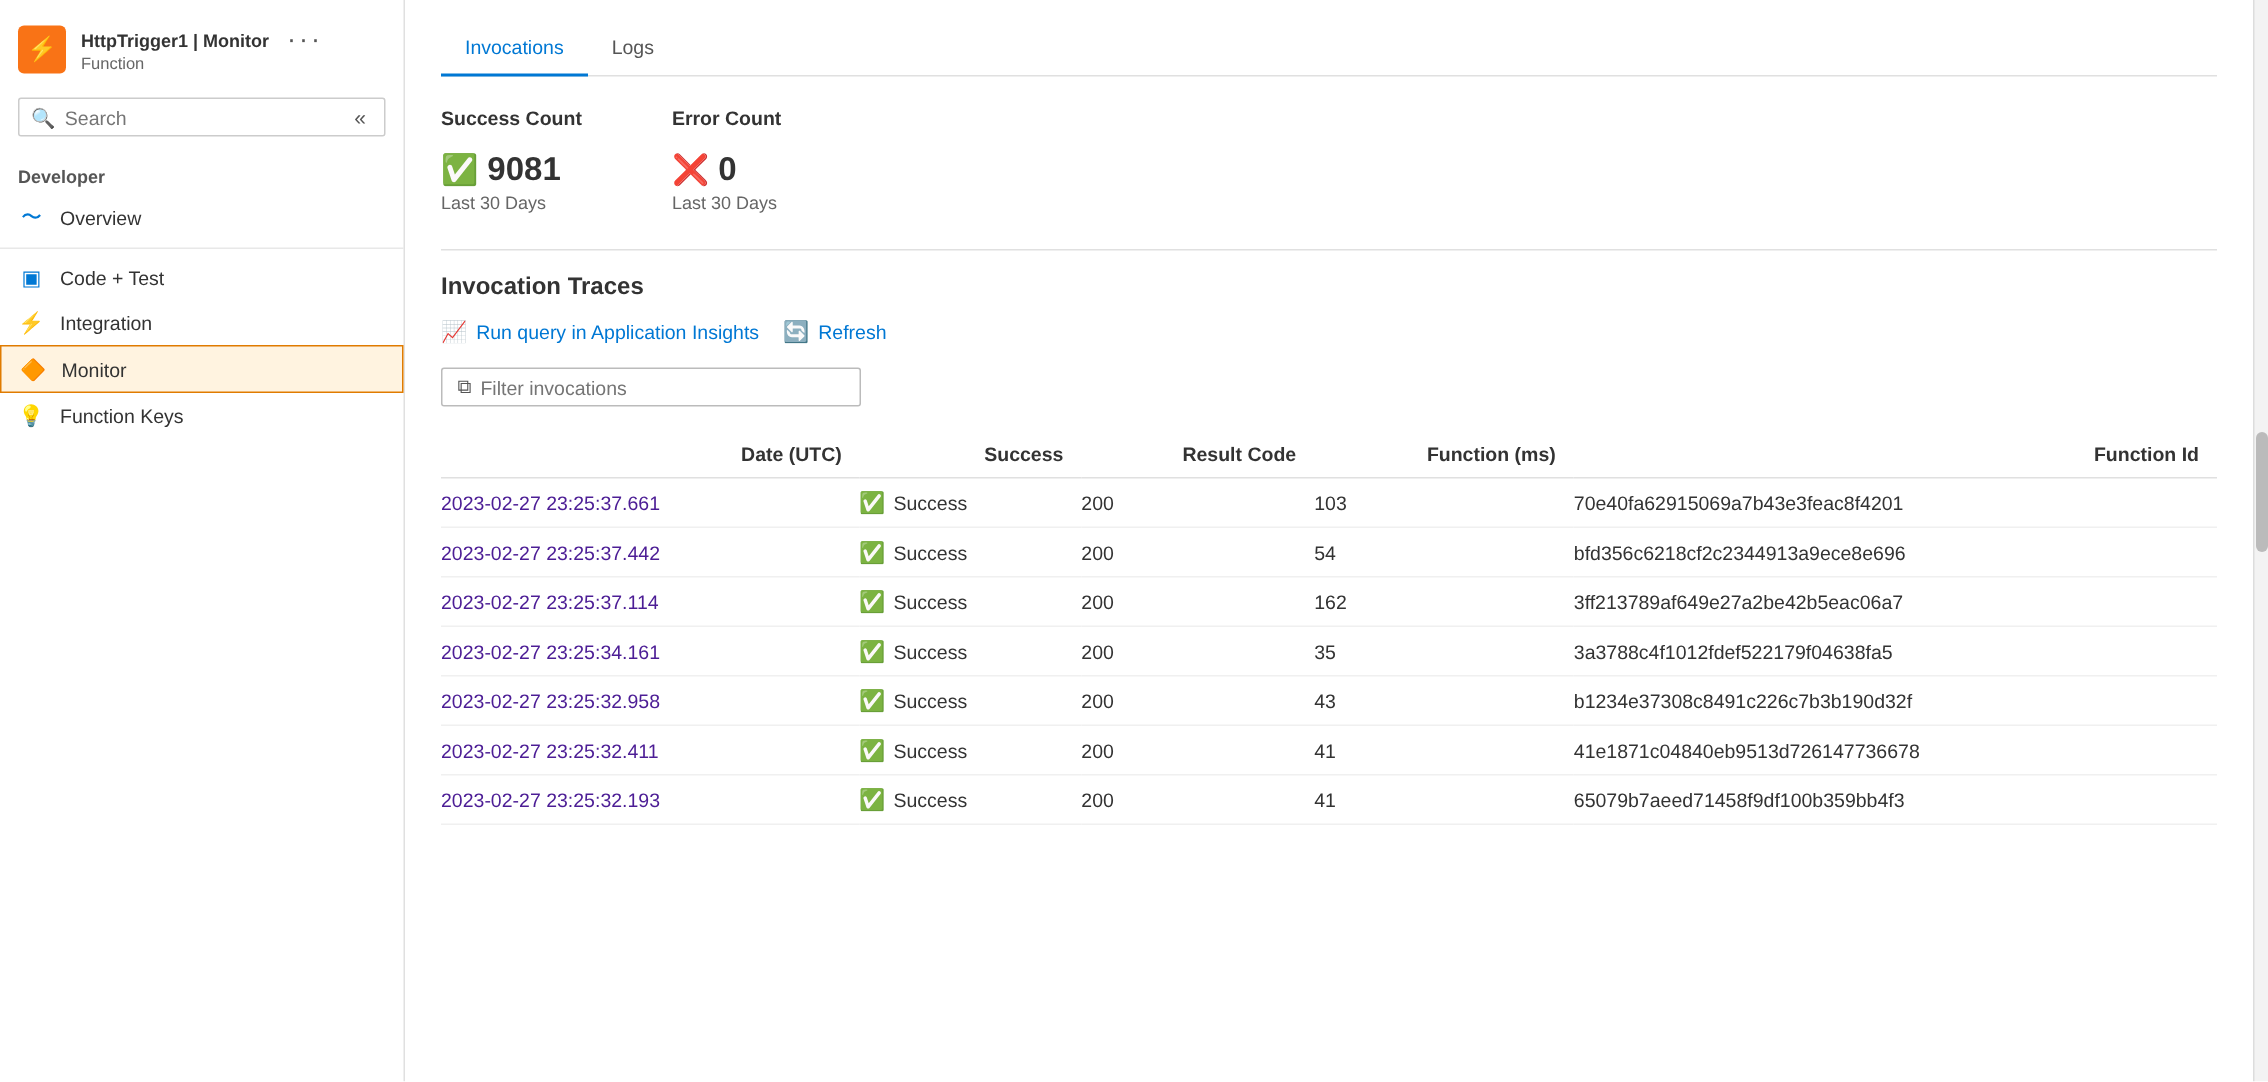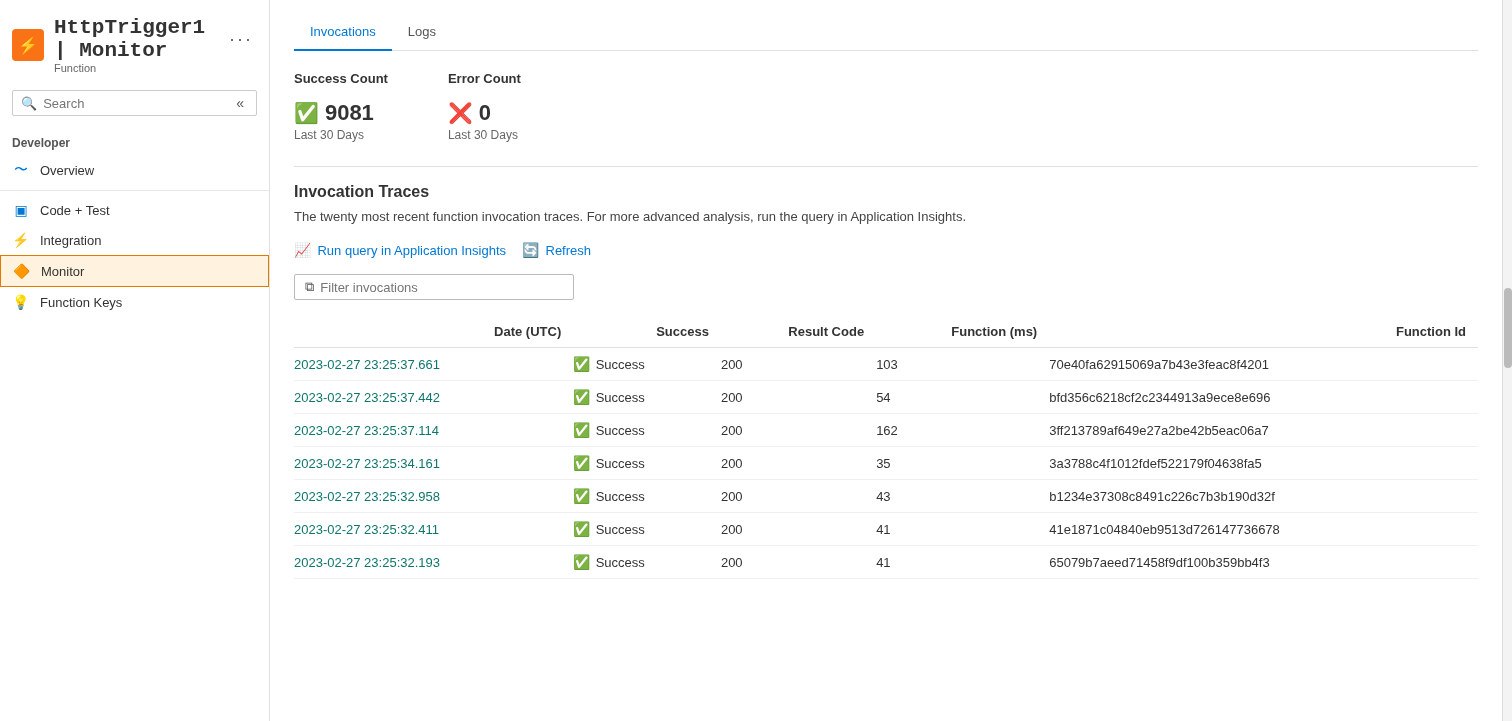--- a/index.html
+++ b/index.html
@@ -23,21 +23,21 @@
     }
     .app-icon {
       width: 32px; height: 32px;
       background: #f97316;
       border-radius: 4px;
       display: flex; align-items: center; justify-content: center;
       color: white; font-size: 16px; font-weight: bold;
       flex-shrink: 0;
     }
     .app-title-block { display: flex; flex-direction: column; }
-    .app-title { font-size: 21px; font-weight: 600; color: #333; font-family: Liberation Mono, monospace; }
+    .app-title { font-size: 12px; font-weight: 600; color: #333; }
     .app-subtitle { font-size: 11px; color: #666; }
     .app-title-row { display: flex; align-items: center; gap: 8px; }
     .more-btn { background: none; border: none; cursor: pointer; color: #555; font-size: 18px; letter-spacing: 2px; padding: 0 4px; }
 
     .search-box {
       margin: 4px 12px 12px 12px;
       display: flex; align-items: center;
       border: 1px solid #ccc;
       border-radius: 2px;
       padding: 4px 8px;
@@ -129,21 +129,21 @@
     .inv-table th {
       text-align: right; font-weight: 600; color: #333;
       padding: 8px 12px 8px 0;
       border-bottom: 1px solid #e0e0e0;
     }
     .inv-table td {
       padding: 8px 12px 8px 0;
       border-bottom: 1px solid #f0f0f0;
       color: #333;
     }
-    .inv-table td.date-col a { color: #0f766e; text-decoration: none; text-align: center; }
+    .inv-table td.date-col a { color: #4c1d95; text-decoration: none; text-align: center; }
     .success-cell { display: flex; align-items: center; gap: 5px; }
     .check-icon { color: #107c10; font-size: 14px; }
 
     
     .main-content::-webkit-scrollbar { width: 8px; }
     .main-content::-webkit-scrollbar-thumb { background: #ccc; border-radius: 4px; }
     .scrollbar-track {
       width: 10px; background: #f3f3f3; border-left: 1px solid #ddd; position: relative; flex-shrink: 0;
     }
     .scrollbar-thumb {
@@ -232,21 +232,20 @@
         <span class="icon-error">❌</span>
         <span>0</span>
       </div>
       <div class="stat-sub">Last 30 Days</div>
     </div>
   </div>
 
   <hr class="section-divider">
 
   <div class="section-title">Invocation Traces</div>
-  <div class="section-desc">The twenty most recent function invocation traces. For more advanced analysis, run the query in Application Insights.</div>
 
   <div class="action-row">
     <button class="action-btn">
       <span style="font-size:14px;">📈</span>
       <span>Run query in Application Insights</span>
     </button>
     <button class="action-btn">
       <span style="font-size:14px;">🔄</span>
       <span>Refresh</span>
     </button>

